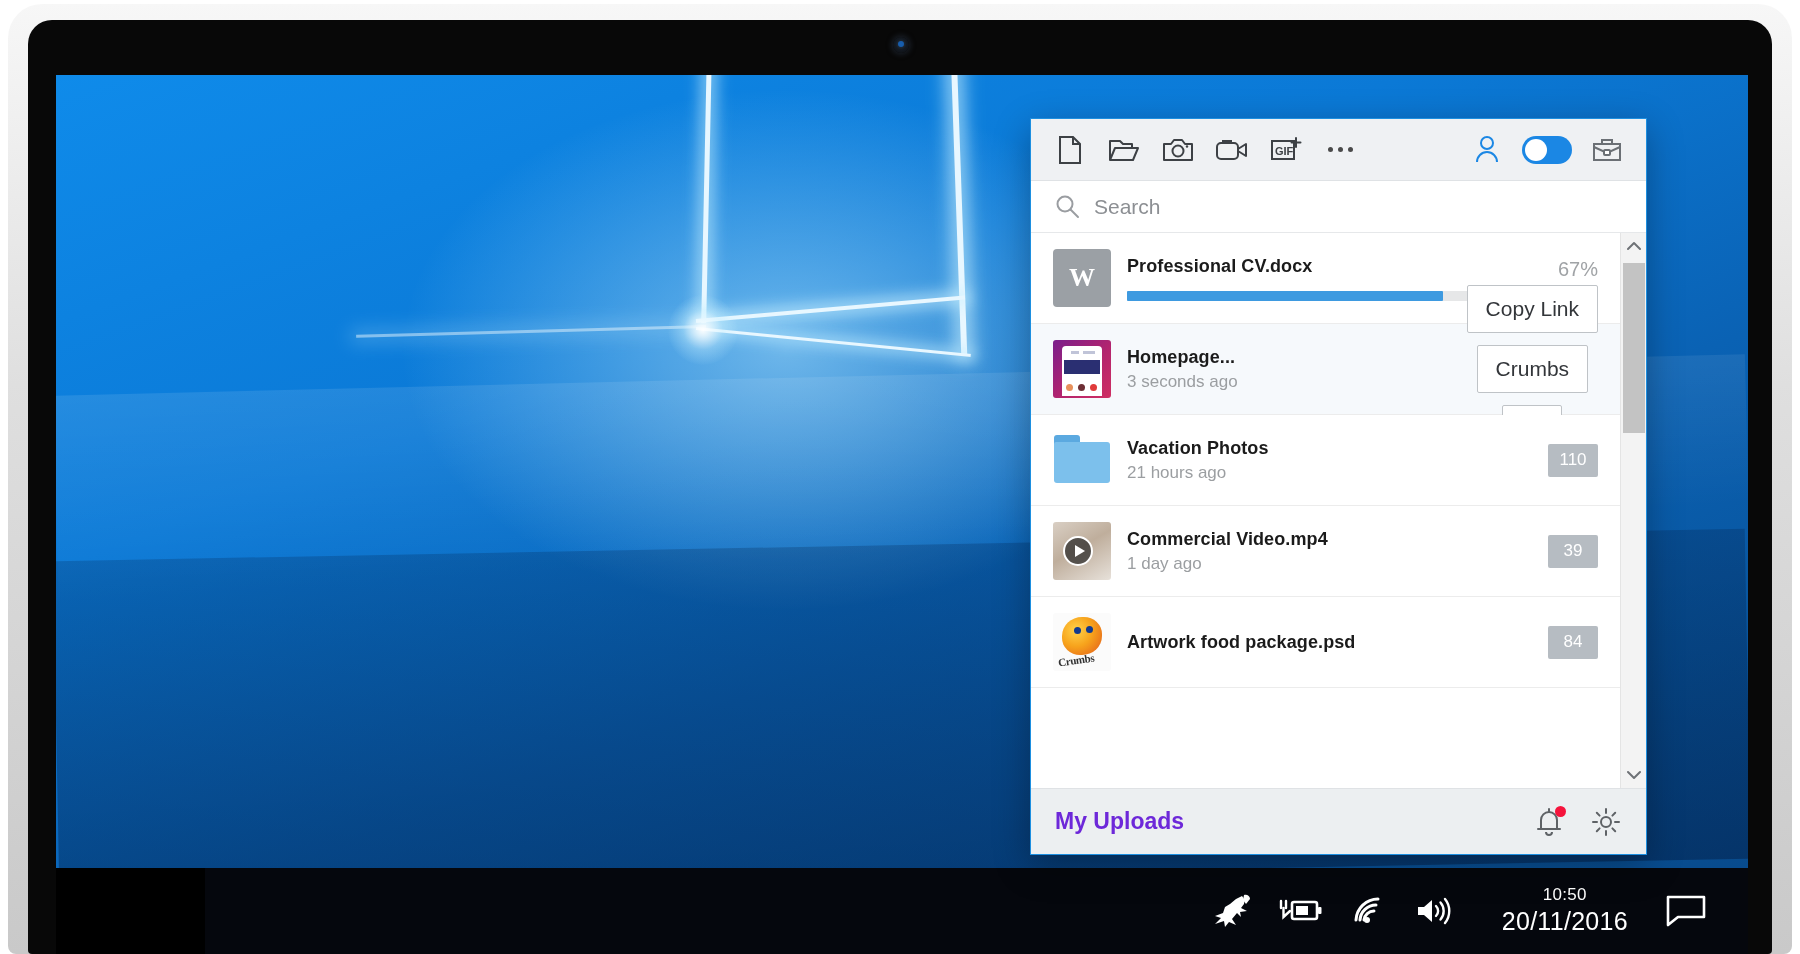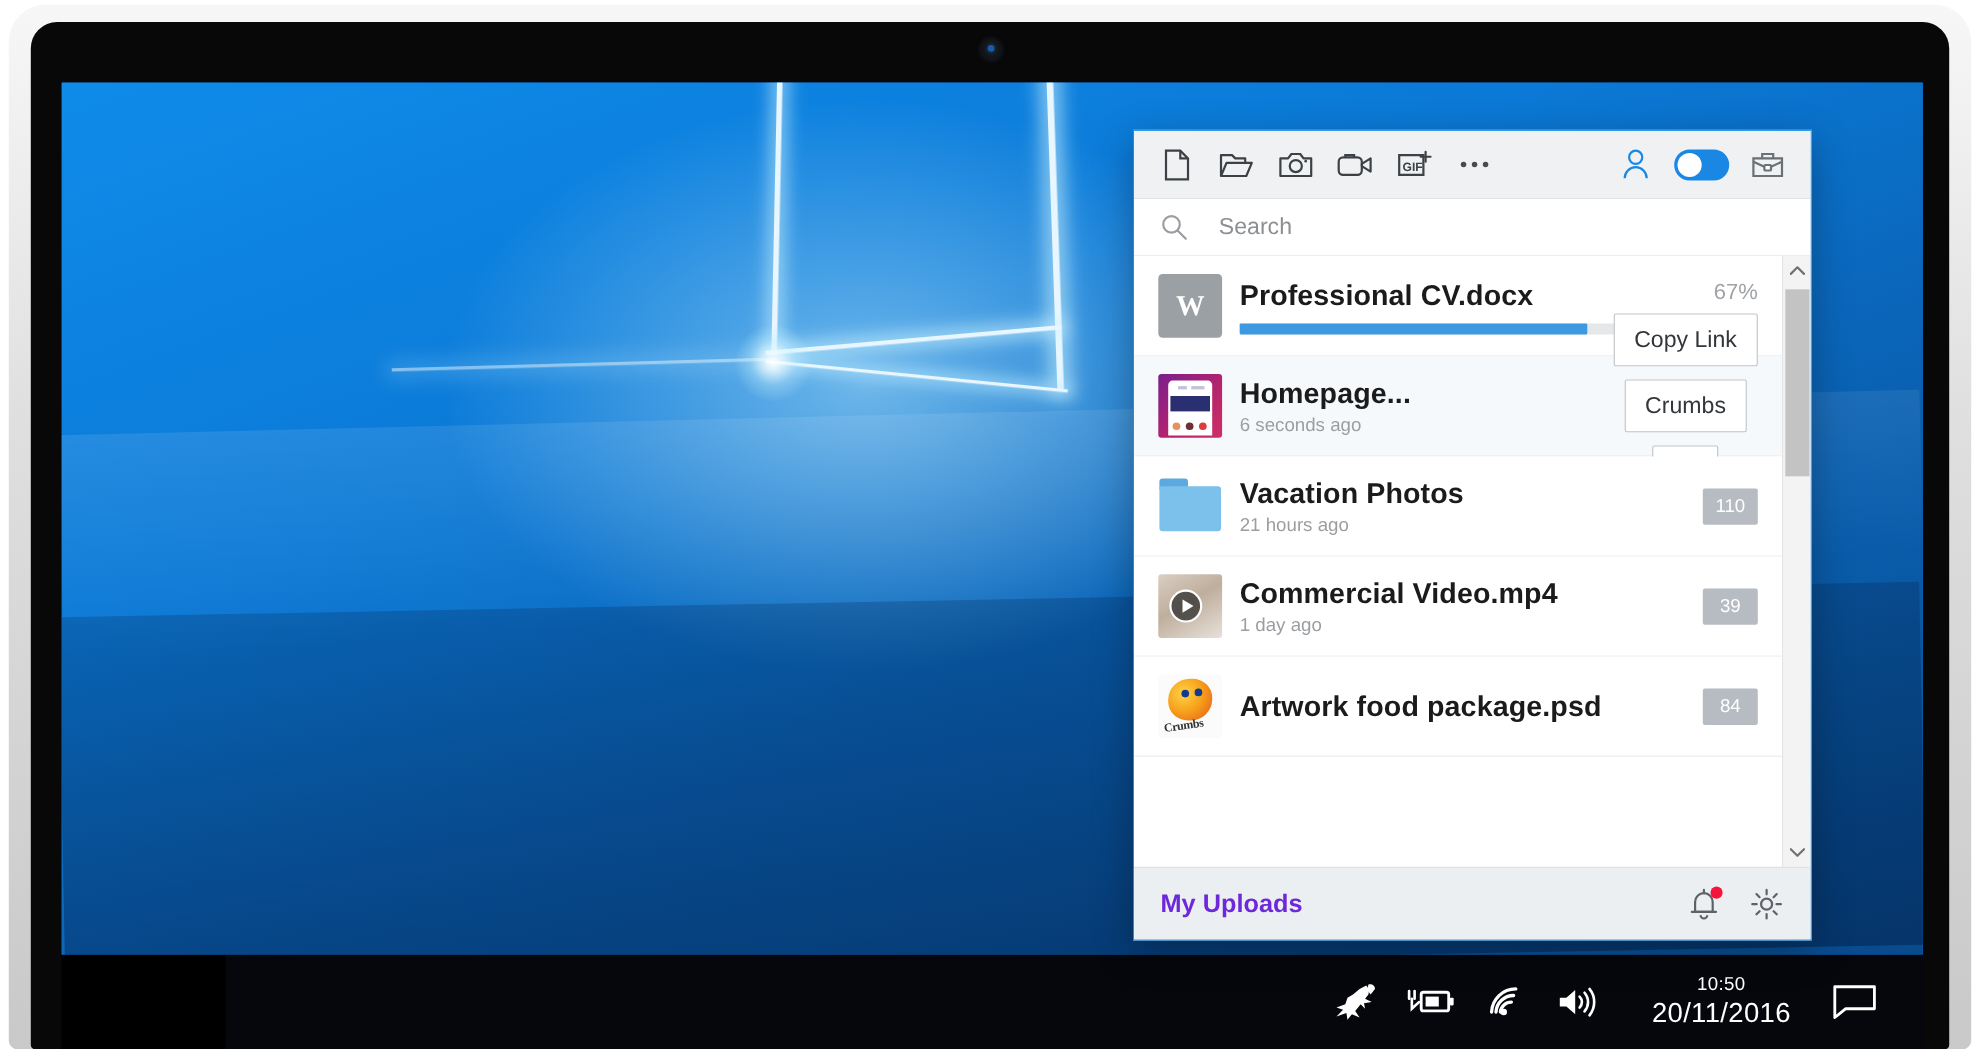--- a/index.html
+++ b/index.html
@@ -120,21 +120,21 @@
   }
   .toggle::after {
     content:""; position:absolute; left:3px; top:3px; width:22px; height:22px;
     border-radius:50%; background:#ffffff;
   }
 
   
   .panel-search {
     height:52px; flex:0 0 52px; background:#fff;
     border-bottom:1px solid #e6e8ea;
-    display:flex; align-items:center; gap:28px; padding:0 24px;
+    display:flex; align-items:center; gap:14px; padding:0 24px;
   }
   .panel-search .ph { color:#8c8f93; font-size:21px; }
 
   
   .panel-body { flex:1 1 auto; display:flex; min-height:0; }
   .list { flex:1 1 auto; overflow:hidden; background:#fff; }
   .row {
     display:flex; align-items:center; gap:16px;
     padding:0 22px; height:91px;
     border-bottom:1px solid #ececec; background:#fff;
@@ -173,21 +173,21 @@
     position:absolute; left:9px; top:4px; width:40px; height:38px; border-radius:50% 45% 50% 45%;
     background: radial-gradient(circle at 35% 35%, #ffd24a 0%, #f7a31c 45%, #e2581a 100%);
   }
   .t-psd .eye { position:absolute; width:7px; height:7px; border-radius:50%; background:#123a8f; }
   .t-psd .word {
     position:absolute; left:5px; bottom:5px; font-size:11px; font-weight:700; color:#333;
     font-family:"Liberation Serif", serif; transform: rotate(-8deg); letter-spacing:-.4px;
   }
 
   .meta { flex:1 1 auto; min-width:0; }
-  .fname { font-size:26px; color:#1b1b1b; font-weight:600; letter-spacing:.1px; white-space:nowrap; }
+  .fname { font-size:18px; color:#1b1b1b; font-weight:600; letter-spacing:.1px; white-space:nowrap; }
   .ftime { font-size:17px; color:#9b9ea1; margin-top:4px; }
   .progress-wrap { margin-top:10px; height:10px; background:#e6e7e8; border-radius:1px; width:100%; }
   .progress-bar  { height:10px; background:#3e9ae0; border-radius:1px; }
   .pct { font-size:20px; color:#a0a3a6; margin-left:auto; align-self:flex-start; padding-top:2px; }
   .badge {
     min-width:50px; height:33px; background:#b6bcc2; color:#fff;
     display:flex; align-items:center; justify-content:center;
     font-size:17px; border-radius:2px; padding:0 9px; margin-left:auto;
   }
   .actions { display:flex; align-items:center; gap:12px; margin-left:auto;flex-direction:column; }
@@ -391,21 +391,21 @@
             <span class="card"></span>
             <span class="tick" style="left:18px;width:8px;"></span>
             <span class="tick" style="left:30px;width:12px;"></span>
             <span class="bar"></span>
             <span class="dot" style="left:13px;background:#e8915c;"></span>
             <span class="dot" style="left:25px;background:#6e2f35;"></span>
             <span class="dot" style="left:37px;background:#e03b3b;"></span>
           </div>
           <div class="meta">
             <div class="fname">Homepage...</div>
-            <div class="ftime">6 seconds ago</div>
+            <div class="ftime">3 seconds ago</div>
           </div>
           <div class="actions">
             <div class="abtn">Copy Link</div>
             <div class="abtn">Crumbs</div>
             <div class="abtn icon-only">
               <span class="dots">
                   <i></i>
                   <i></i>
                   <i></i>
                 </span>

